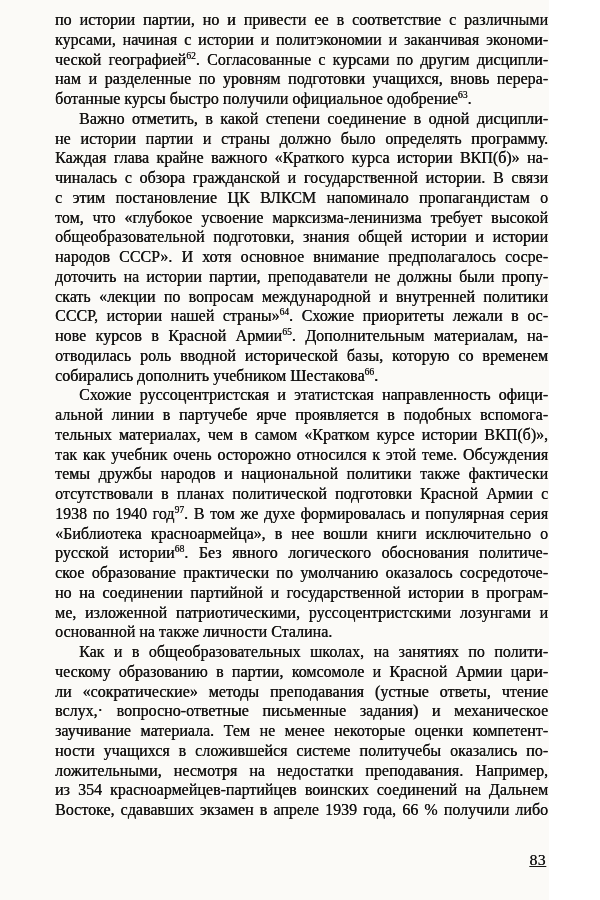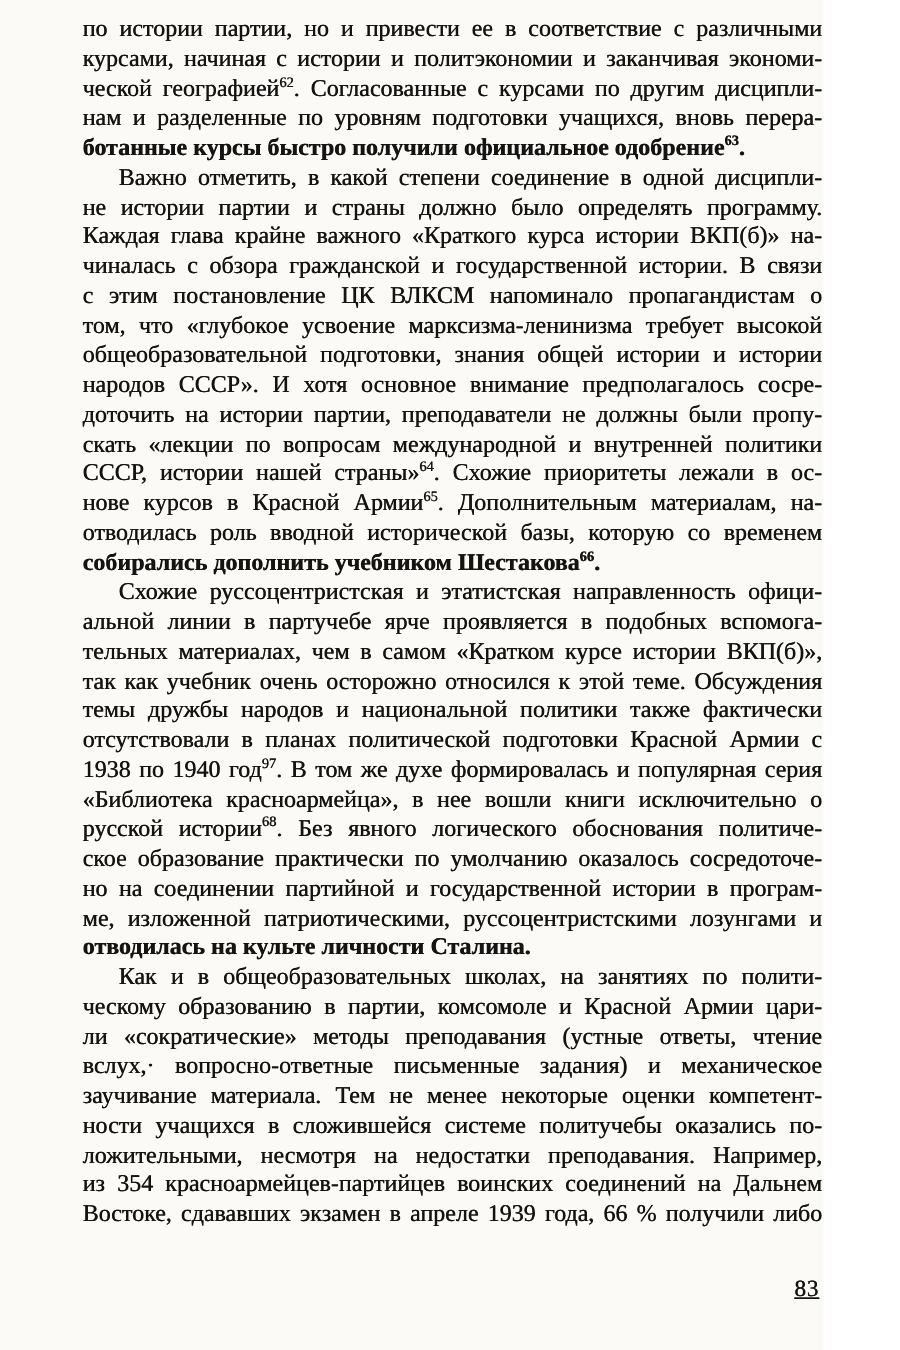--- a/index.html
+++ b/index.html
@@ -26,21 +26,20 @@
   }
   .paragraph {
     margin: 0;
   }
   .line {
     text-align: justify;
     text-align-last: justify;
   }
   .line.no-just {
     text-align-last: left;
-    font-weight: bold;
   }
   .line.indent {
     text-indent: 24px;
   }
   .line sup {
     font-size: 0.6em;
     line-height: 0;
     vertical-align: super;
     letter-spacing: 0;
   }
@@ -90,21 +89,21 @@
         <div class="line">тельных материалах, чем в самом «Кратком курсе истории ВКП(б)»,</div>
         <div class="line">так как учебник очень осторожно относился к этой теме. Обсуждения</div>
         <div class="line">темы дружбы народов и национальной политики также фактически</div>
         <div class="line">отсутствовали в планах политической подготовки Красной Армии с</div>
         <div class="line">1938 по 1940 год<sup>97</sup>. В том же духе формировалась и популярная серия</div>
         <div class="line">«Библиотека красноармейца», в нее вошли книги исключительно о</div>
         <div class="line">русской истории<sup>68</sup>. Без явного логического обоснования политиче-</div>
         <div class="line">ское образование практически по умолчанию оказалось сосредоточе-</div>
         <div class="line">но на соединении партийной и государственной истории в програм-</div>
         <div class="line">ме, изложенной патриотическими, руссоцентристскими лозунгами и</div>
-        <div class="line no-just">отводилась на культе личности Сталина.</div>
+        <div class="line no-just">основанной на также личности Сталина.</div>
       </div>
       <div class="paragraph">
         <div class="line indent">Как и в общеобразовательных школах, на занятиях по полити-</div>
         <div class="line">ческому образованию в партии, комсомоле и Красной Армии цари-</div>
         <div class="line">ли «сократические» методы преподавания (устные ответы, чтение</div>
         <div class="line">вслух,· вопросно-ответные письменные задания) и механическое</div>
         <div class="line">заучивание материала. Тем не менее некоторые оценки компетент-</div>
         <div class="line">ности учащихся в сложившейся системе политучебы оказались по-</div>
         <div class="line">ложительными, несмотря на недостатки преподавания. Например,</div>
         <div class="line">из 354 красноармейцев-партийцев воинских соединений на Дальнем</div>

